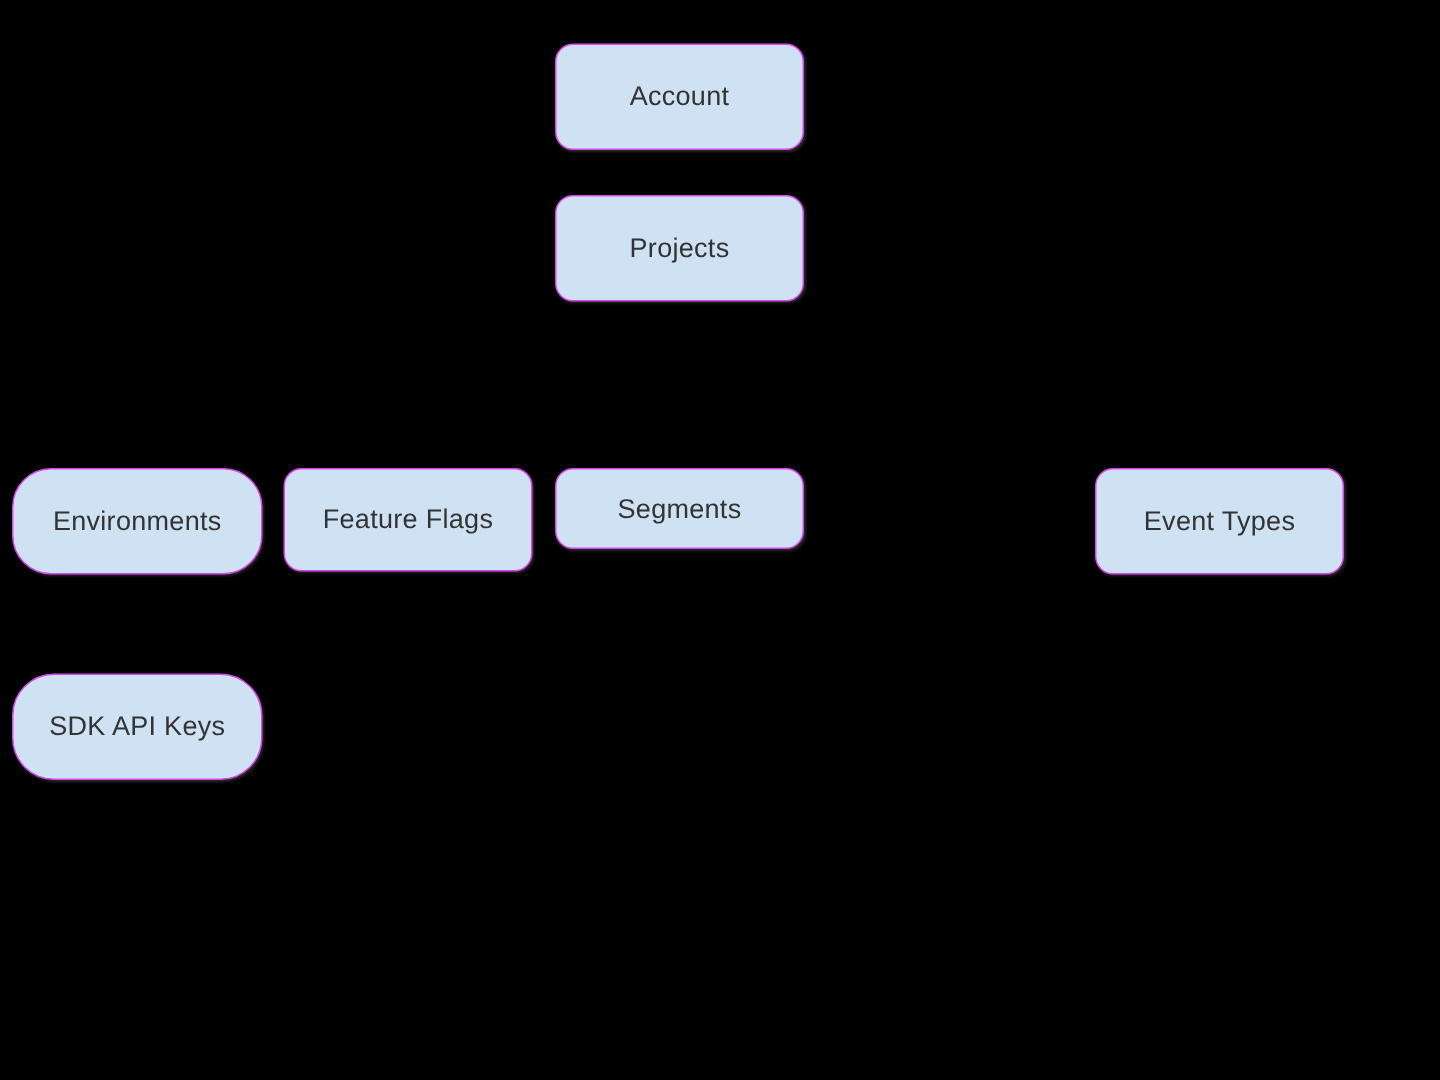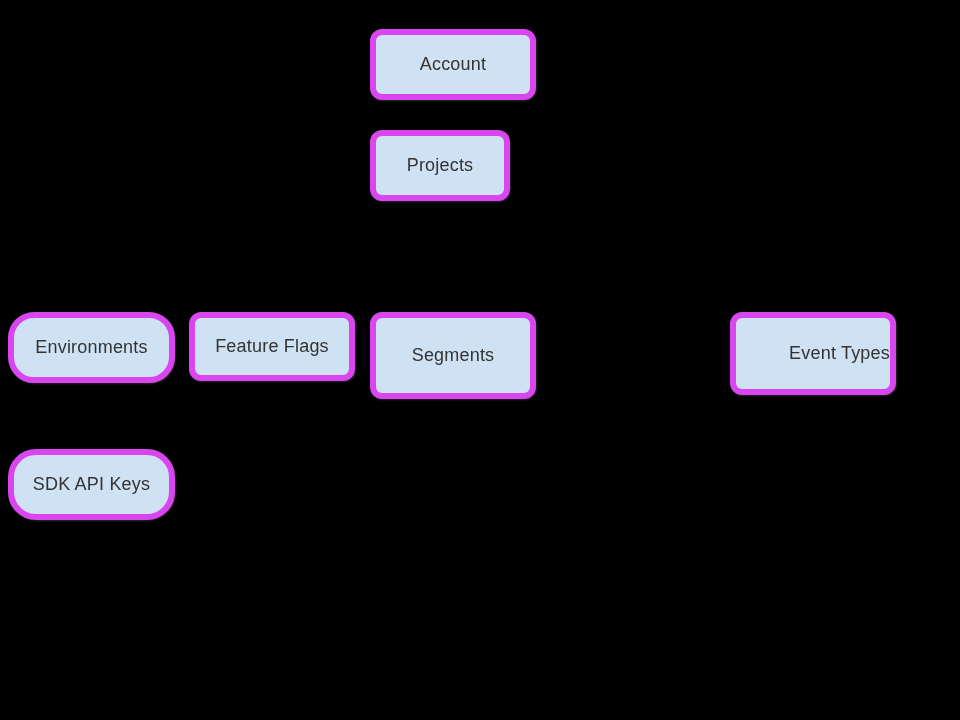--- a/index.html
+++ b/index.html
@@ -11,21 +11,21 @@
     position: relative;
     width: 960px;
     height: 720px;
     background: #000000;
     overflow: hidden;
     font-family: "Liberation Sans", sans-serif;
   }
   .node {
     position: absolute;
     background: #cfe2f3;
-    border: 6px solid #d946ef;
+    border: 1px solid #d946ef;
     border-radius: 12px;
     box-shadow: 1px 1px 2px rgba(120,120,120,0.35);
     display: flex;
     align-items: center;
     justify-content: center;
     box-sizing: border-box;
   }
   .node span {
     color: #333333;
     font-size: 18px;
@@ -35,38 +35,38 @@
 </style>
 </head>
 <body>
 
 <div class="canvas">
 
   <div class="node" style="left:370px; top:29px; width:166px; height:71px;">
     <span>Account</span>
   </div>
 
-  <div class="node" style="left:370px; top:130px; width:140px; height:71px;">
+  <div class="node" style="left:370px; top:130px; width:166px; height:71px;">
     <span>Projects</span>
   </div>
 
   <div class="node" style="left:8px; top:312px; width:167px; height:71px;border-radius:26px;">
     <span>Environments</span>
   </div>
 
   <div class="node" style="left:189px; top:312px; width:166px; height:69px;">
     <span>Feature Flags</span>
   </div>
 
-  <div class="node" style="left:370px; top:312px; width:166px; height:87px;">
+  <div class="node" style="left:370px; top:312px; width:166px; height:54px;">
     <span>Segments</span>
   </div>
 
 
-  <div class="node" style="left:730px; top:312px; width:166px; height:83px;justify-content:flex-end;">
+  <div class="node" style="left:730px; top:312px; width:166px; height:71px;">
     <span>Event Types</span>
   </div>
 
   <div class="node" style="left:8px; top:449px; width:167px; height:71px;border-radius:28px;">
     <span>SDK API Keys</span>
   </div>
 
 </div>
 
 </body></html>

